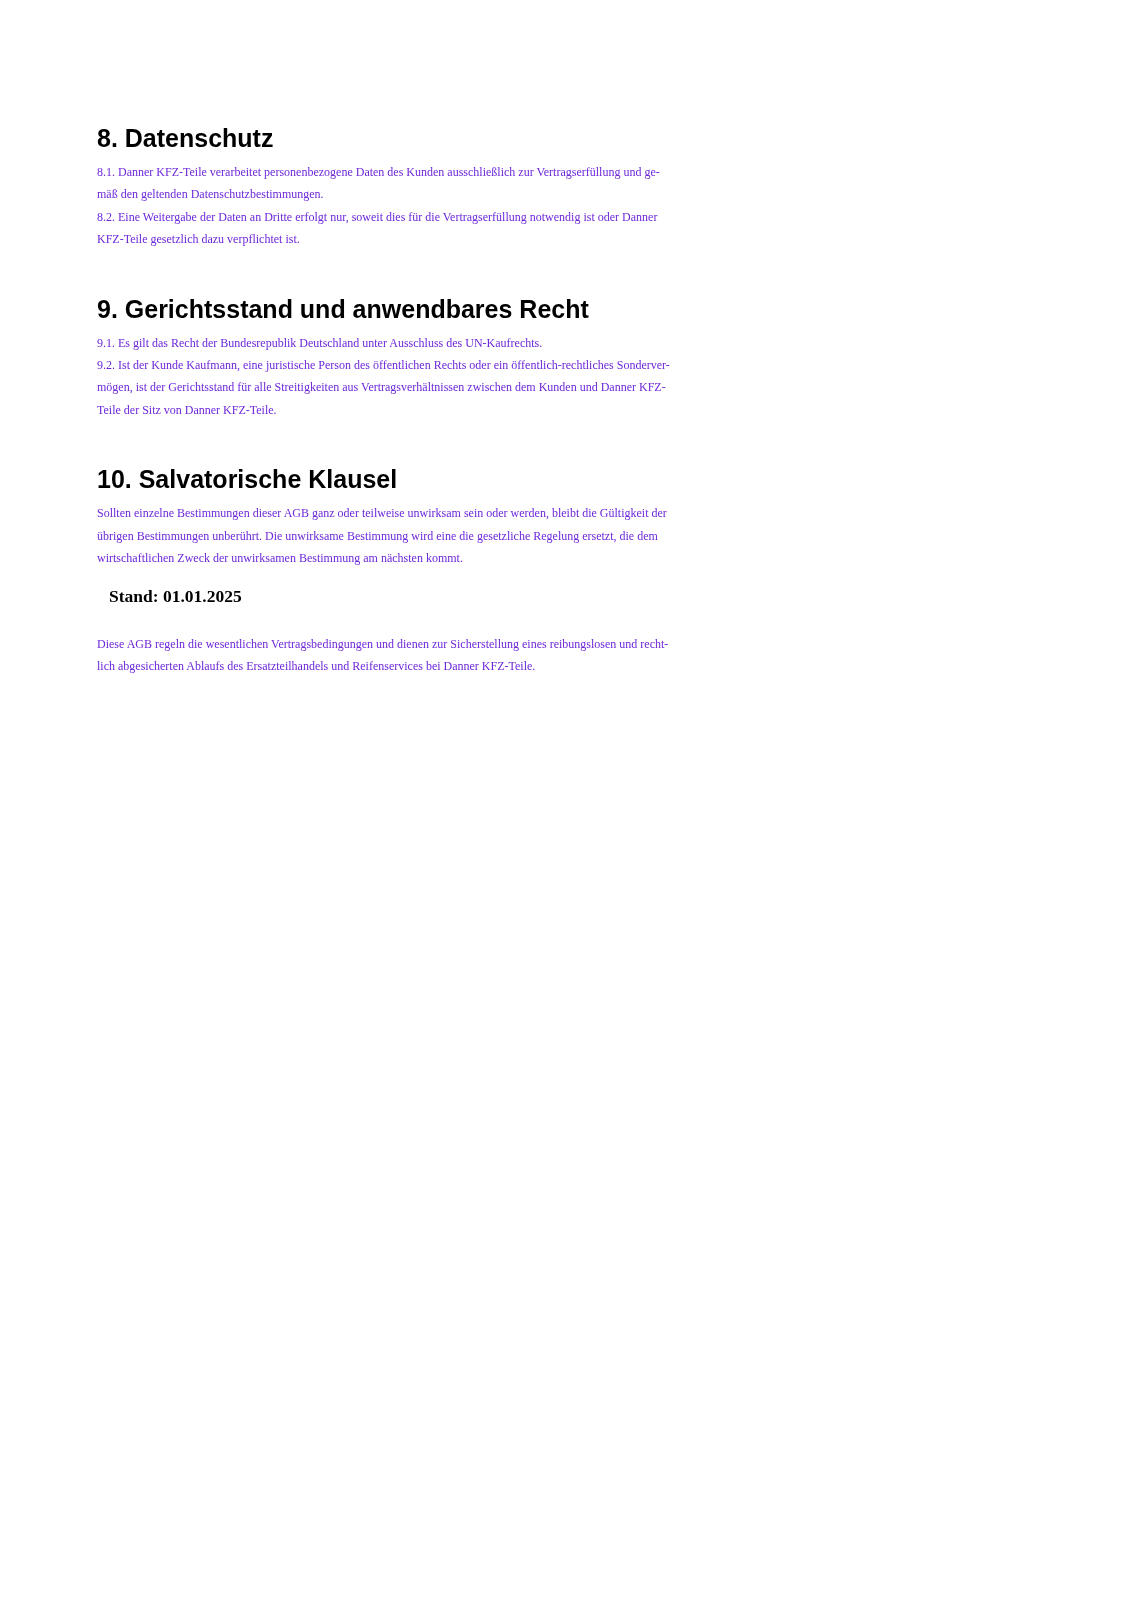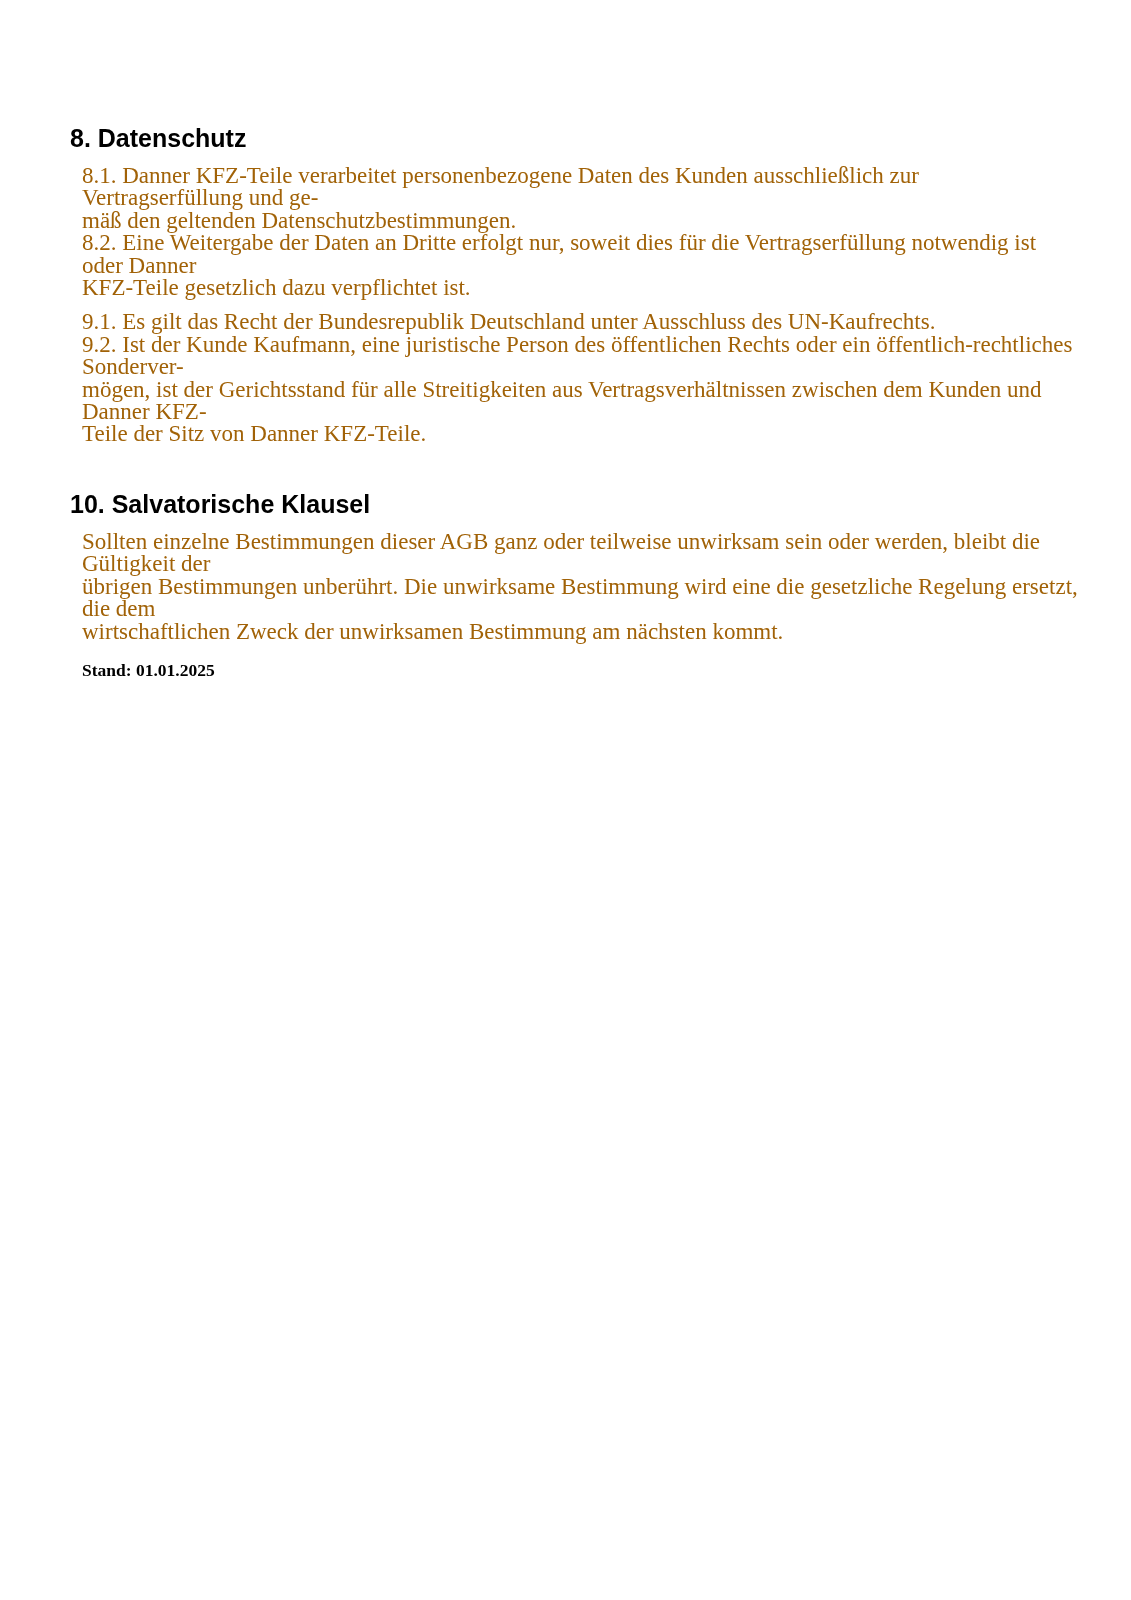--- a/index.html
+++ b/index.html
@@ -11,40 +11,40 @@
     width: 1131px;
     height: 1600px;
     color: #000000;
     overflow: hidden;
   }
   .page {
     box-sizing: border-box;
     width: 1131px;
     height: 1600px;
     background: #ffffff;
-    padding: 124px 40px 0 70px;
+    padding: 124px 40px 0 97px;
   }
   .section-heading {
     font-family: "Liberation Sans", sans-serif;
     font-weight: bold;
     font-size: 25px;
     line-height: 29px;
     margin: 44px 0 8px 0;
     color: #000000;
   }
   .section:first-child .section-heading {
     margin-top: 0;
   }
   .body-text {
     font-family: "Liberation Serif", serif;
-    font-size: 23px;
+    font-size: 12px;
     line-height: 22.4px;
-    margin: 12px;
+    margin: 0;
     white-space: pre-line;
-    color: #a16207;
+    color: #6d28d9;
   }
   .stand-line {
     font-family: "Liberation Serif", serif;
     font-size: 17.5px;
     line-height: 22.4px;
     font-weight: bold;
     margin: 16px 0 0 12px;
     color: #000000;
   }
   .closing-text {
@@ -58,29 +58,32 @@
 
   <section class="section">
     <h2 class="section-heading">8. Datenschutz</h2>
     <p class="body-text">8.1. Danner KFZ-Teile verarbeitet personenbezogene Daten des Kunden ausschließlich zur Vertragserfüllung und ge-
 mäß den geltenden Datenschutzbestimmungen.
 8.2. Eine Weitergabe der Daten an Dritte erfolgt nur, soweit dies für die Vertragserfüllung notwendig ist oder Danner
 KFZ-Teile gesetzlich dazu verpflichtet ist.</p>
   </section>
 
   <section class="section">
+    <h2 class="section-heading">9. Gerichtsstand und anwendbares Recht</h2>
     <p class="body-text">9.1. Es gilt das Recht der Bundesrepublik Deutschland unter Ausschluss des UN-Kaufrechts.
 9.2. Ist der Kunde Kaufmann, eine juristische Person des öffentlichen Rechts oder ein öffentlich-rechtliches Sonderver-
 mögen, ist der Gerichtsstand für alle Streitigkeiten aus Vertragsverhältnissen zwischen dem Kunden und Danner KFZ-
 Teile der Sitz von Danner KFZ-Teile.</p>
   </section>
 
   <section class="section">
     <h2 class="section-heading">10. Salvatorische Klausel</h2>
     <p class="body-text">Sollten einzelne Bestimmungen dieser AGB ganz oder teilweise unwirksam sein oder werden, bleibt die Gültigkeit der
 übrigen Bestimmungen unberührt. Die unwirksame Bestimmung wird eine die gesetzliche Regelung ersetzt, die dem
 wirtschaftlichen Zweck der unwirksamen Bestimmung am nächsten kommt.</p>
   </section>
 
   <p class="stand-line">Stand: 01.01.2025</p>
 
+  <p class="body-text closing-text">Diese AGB regeln die wesentlichen Vertragsbedingungen und dienen zur Sicherstellung eines reibungslosen und recht-
+lich abgesicherten Ablaufs des Ersatzteilhandels und Reifenservices bei Danner KFZ-Teile.</p>
 
 </main>
 
 </body></html>

